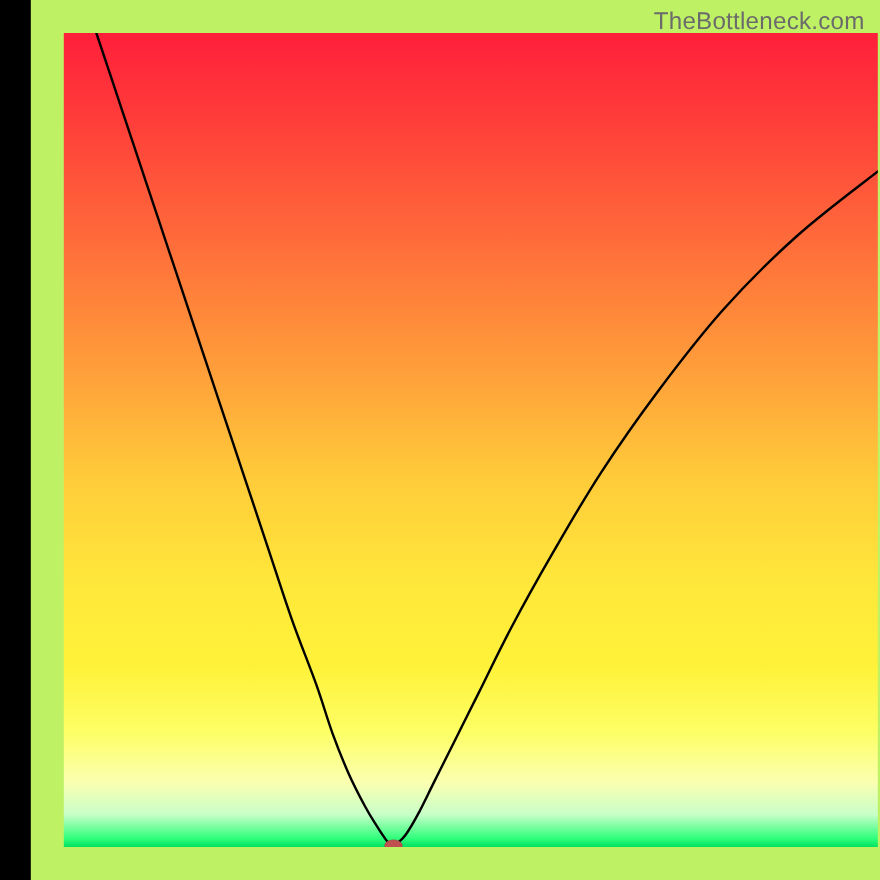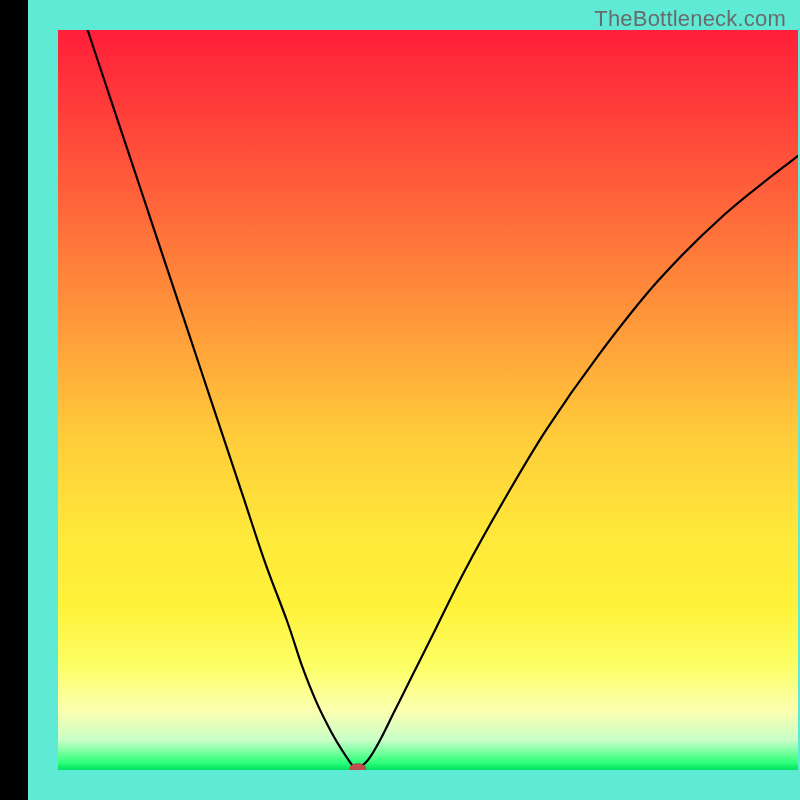--- a/index.html
+++ b/index.html
@@ -7,21 +7,21 @@
     width: 800px;
     height: 800px;
     background: #000;
     position: relative;
     overflow: hidden;
     font-family: Arial, Helvetica, sans-serif;
   }
   .frame {
     position: absolute;
     inset: 0;
-    background: #5eead4;
+    background: #bef264;
     margin-left: 28px;
   }
   .plot-area {
     position: absolute;
     left: 30px;
     top: 30px;
     width: 740px;
     height: 740px;
     background: linear-gradient(to bottom,
       #ff1f3a 0%,

